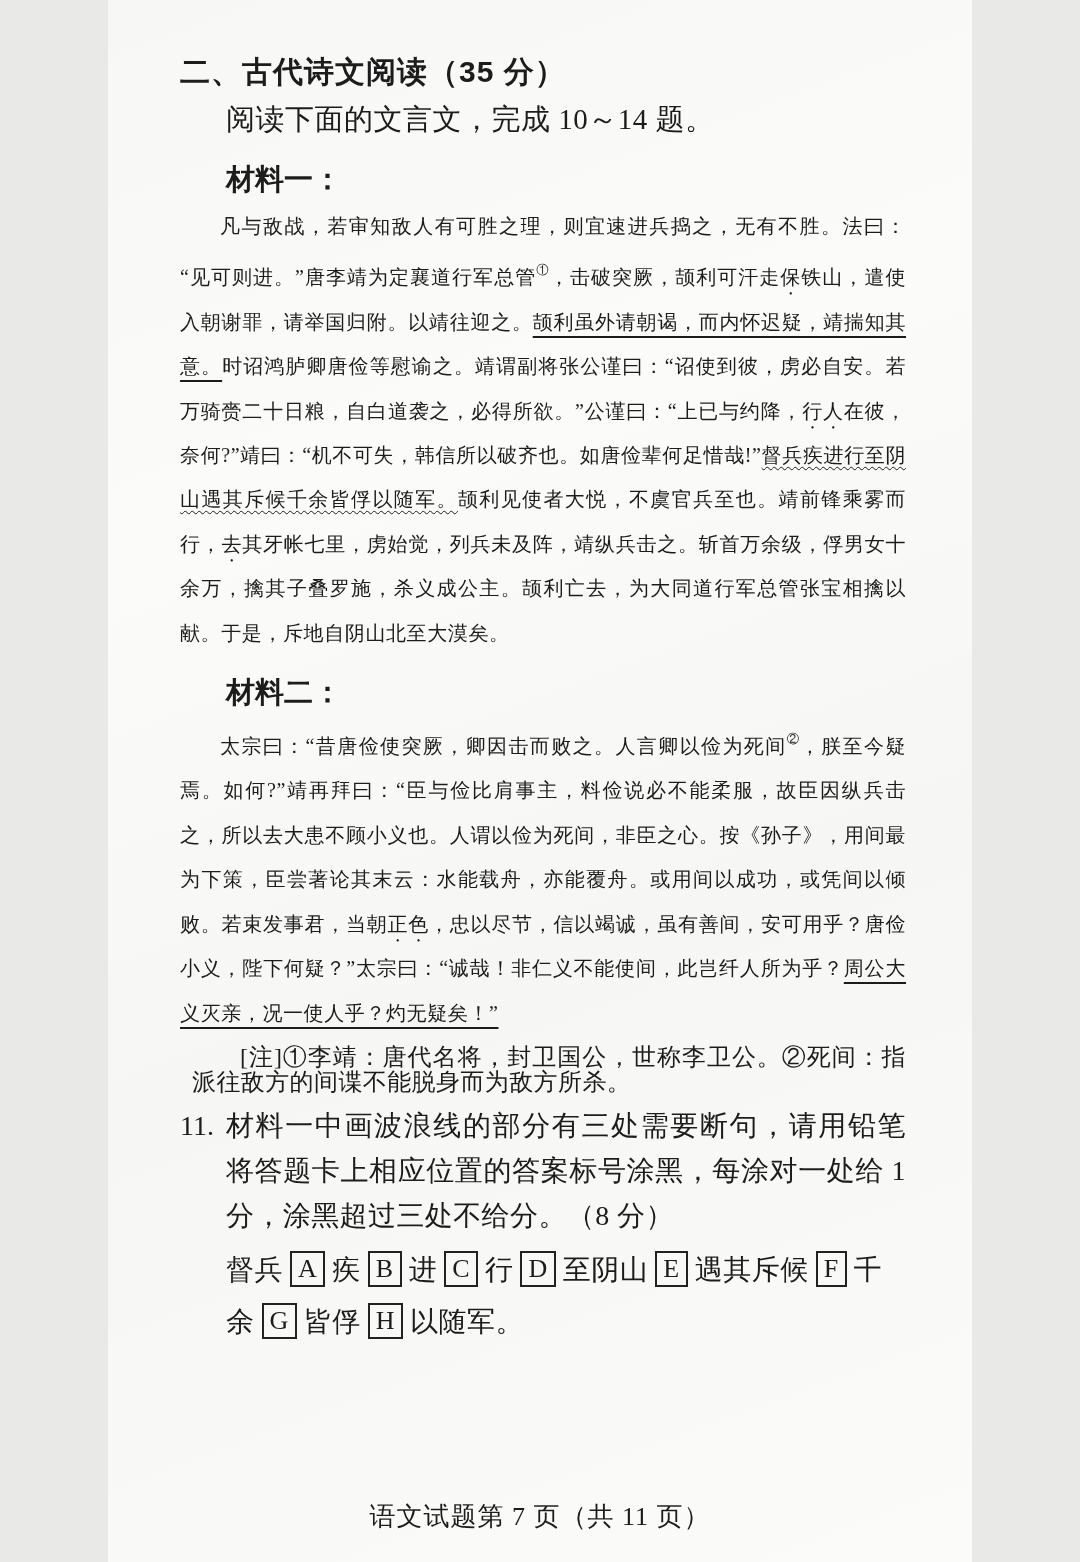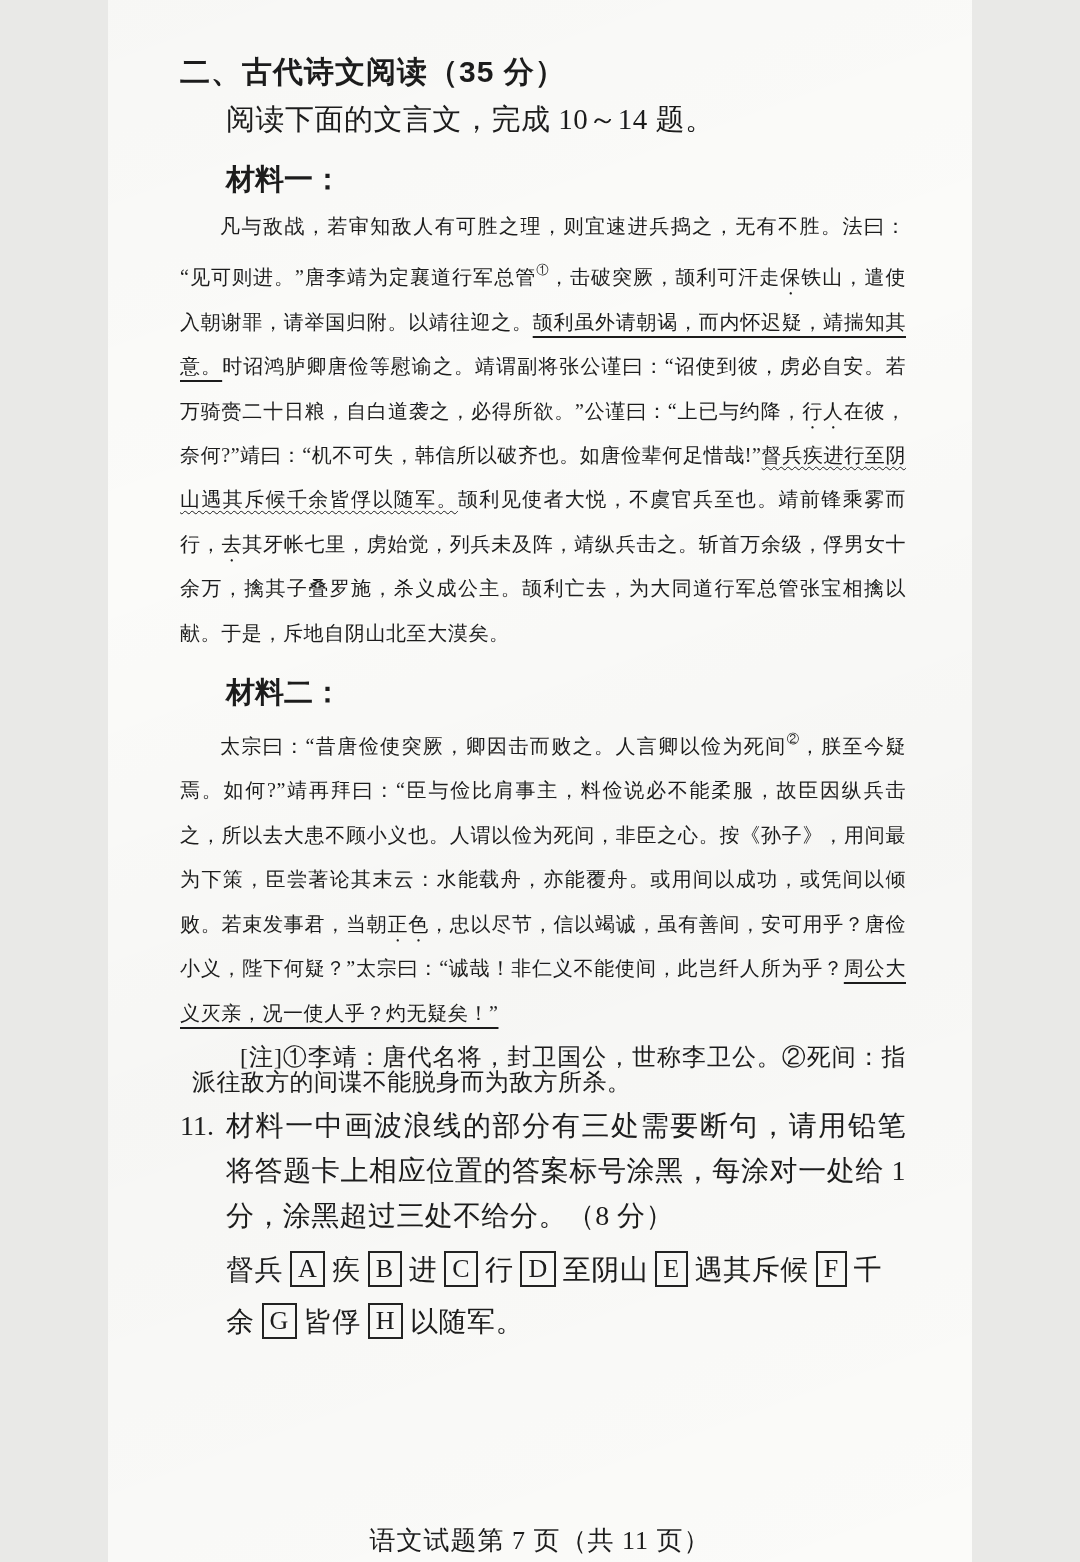--- a/index.html
+++ b/index.html
@@ -56,21 +56,21 @@
     display: inline-block;
     border: 2px solid #222;
     padding: 0 6px;
     margin: 0 7px;
     line-height: 32px;
     font-size: 26px;
     vertical-align: 2px;
   }
   .footer {
     position: absolute;
-    left: 0; right: 0; bottom: 4px;
+    left: 0; right: 0; bottom: 28px;
     text-align: center;
     font-size: 26px;
     letter-spacing: 1px;
   }
 </style>
 </head>
 <body>
 
 <div class="page">
 

